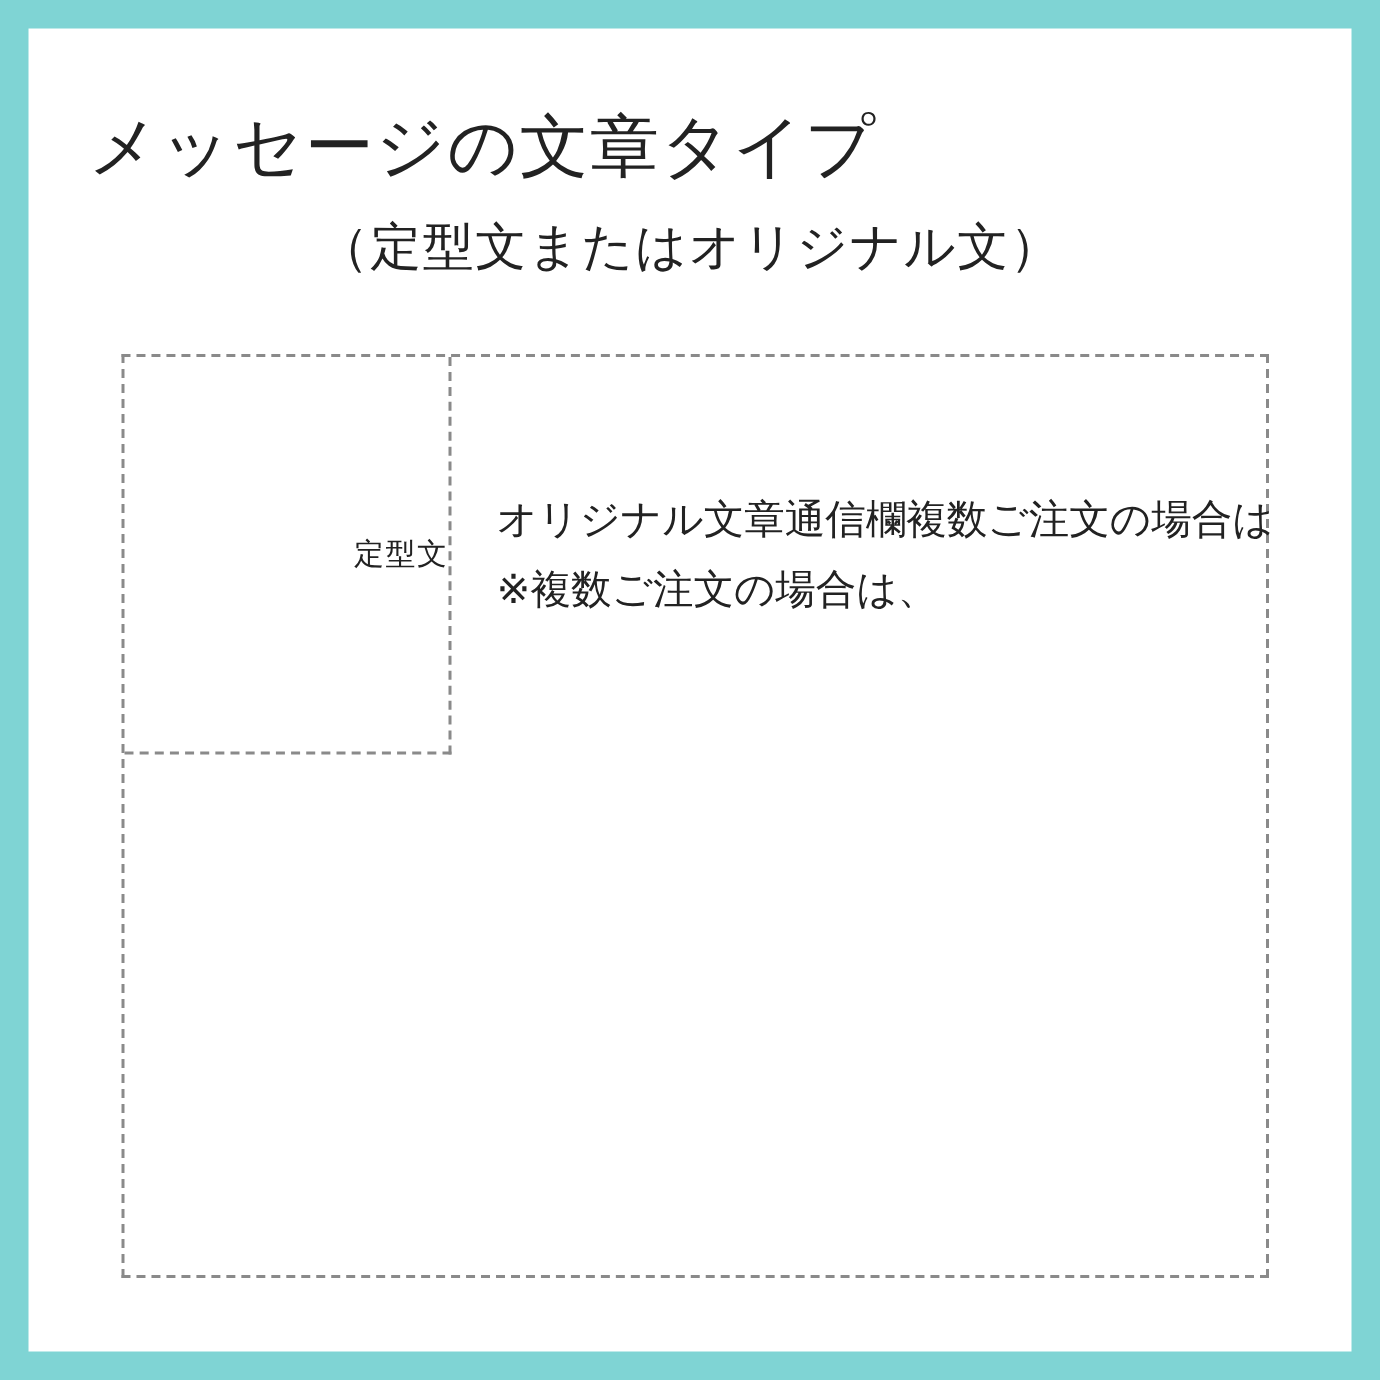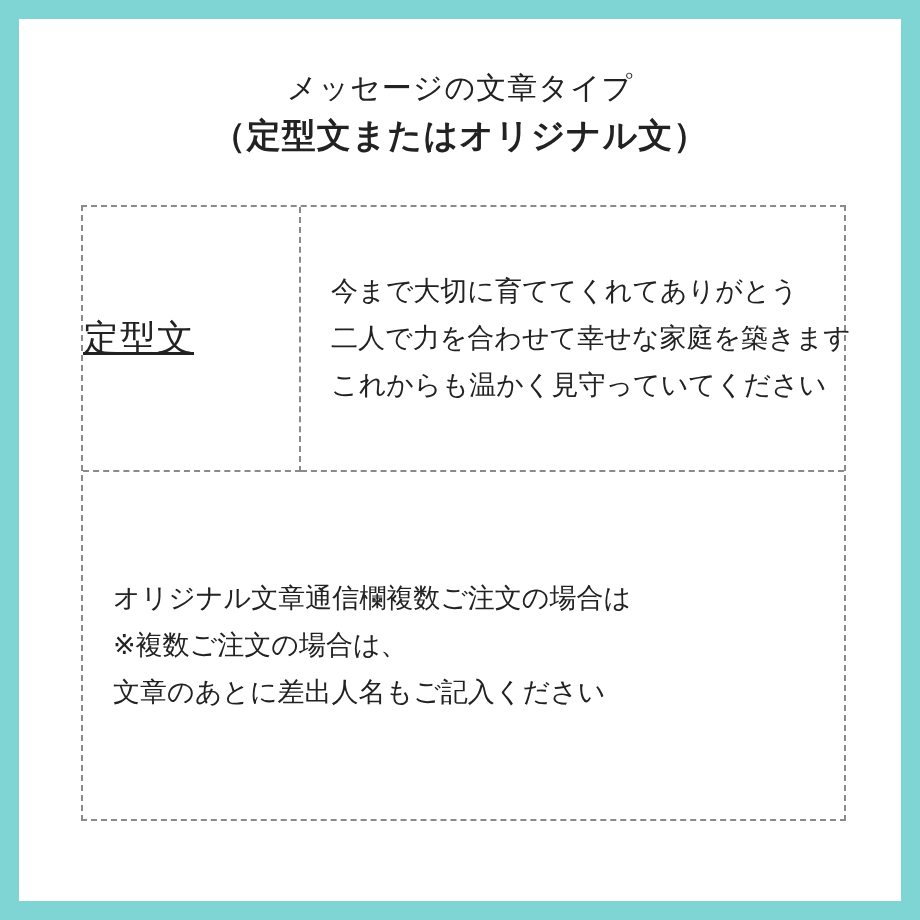--- a/index.html
+++ b/index.html
@@ -17,56 +17,56 @@
   }
   .frame {
     width: 920px;
     height: 920px;
     border: 19px solid var(--border-teal);
     background: var(--bg);
     overflow: hidden;
   }
   .page-title {
     margin-top: 52px;
-    text-align: center;
-    font-size: 30px;
+    text-align: left;
+    font-size: 46px;
     line-height: 1.15;
     font-weight: 500;
     letter-spacing: 1px;
     color: var(--text);
+    margin-left: 40px;
   }
   .page-subtitle {
-    margin-top: 9px;
+    margin-top: 21px;
     text-align: center;
     font-size: 34px;
     line-height: 1.2;
-    font-weight: 700;
+    font-weight: 400;
     letter-spacing: 1px;
     color: var(--text);
   }
   .msg-table {
     margin: 50px 0 0 62px;
     width: 765px;
     height: 616px;
     border: 2px dashed var(--table-border);
     display: grid;
     grid-template-columns: 218px 543px;
     grid-template-rows: 265px 347px;
   }
   .cell {
     display: flex;
     flex-direction: column;
     justify-content: center;
   }
   .cell.label-cell {
-    align-items: flex-start;
-    font-size: 36px;
+    align-items: flex-end;
+    font-size: 20px;
     letter-spacing: 1px;
     white-space: nowrap;
-    text-decoration: underline;
   }
   .cell.text-cell {
     padding-left: 30px;
     font-size: 27px;
     line-height: 47px;
     white-space: nowrap;
   }
   .col-divider { border-right: 2px dashed var(--table-border); }
   .row-divider { border-bottom: 2px dashed var(--table-border); }
   .bold { font-weight: 400; }
@@ -79,29 +79,23 @@
   <h1 class="page-title">メッセージの文章タイプ</h1>
 
   <h2 class="page-subtitle">（定型文またはオリジナル文）</h2>
 
   <div class="msg-table">
 
     <div class="cell label-cell col-divider row-divider">
       <span>定型文</span>
     </div>
 
-    <div class="cell text-cell row-divider">
-      <div>今まで大切に育ててくれてありがとう</div>
-      <div>二人で力を合わせて幸せな家庭を築きます</div>
-      <div>これからも温かく見守っていてください</div>
-    </div>
 
 
     <div class="cell text-cell">
       <div>
         <span>オリジナル文章</span><span class="bold">通信欄</span><span>複数ご注文の場合は</span>
       </div>
       <div>※複数ご注文の場合は、</div>
-      <div>文章のあとに差出人名もご記入ください</div>
     </div>
 
   </div>
 </div>
 
 </body></html>

